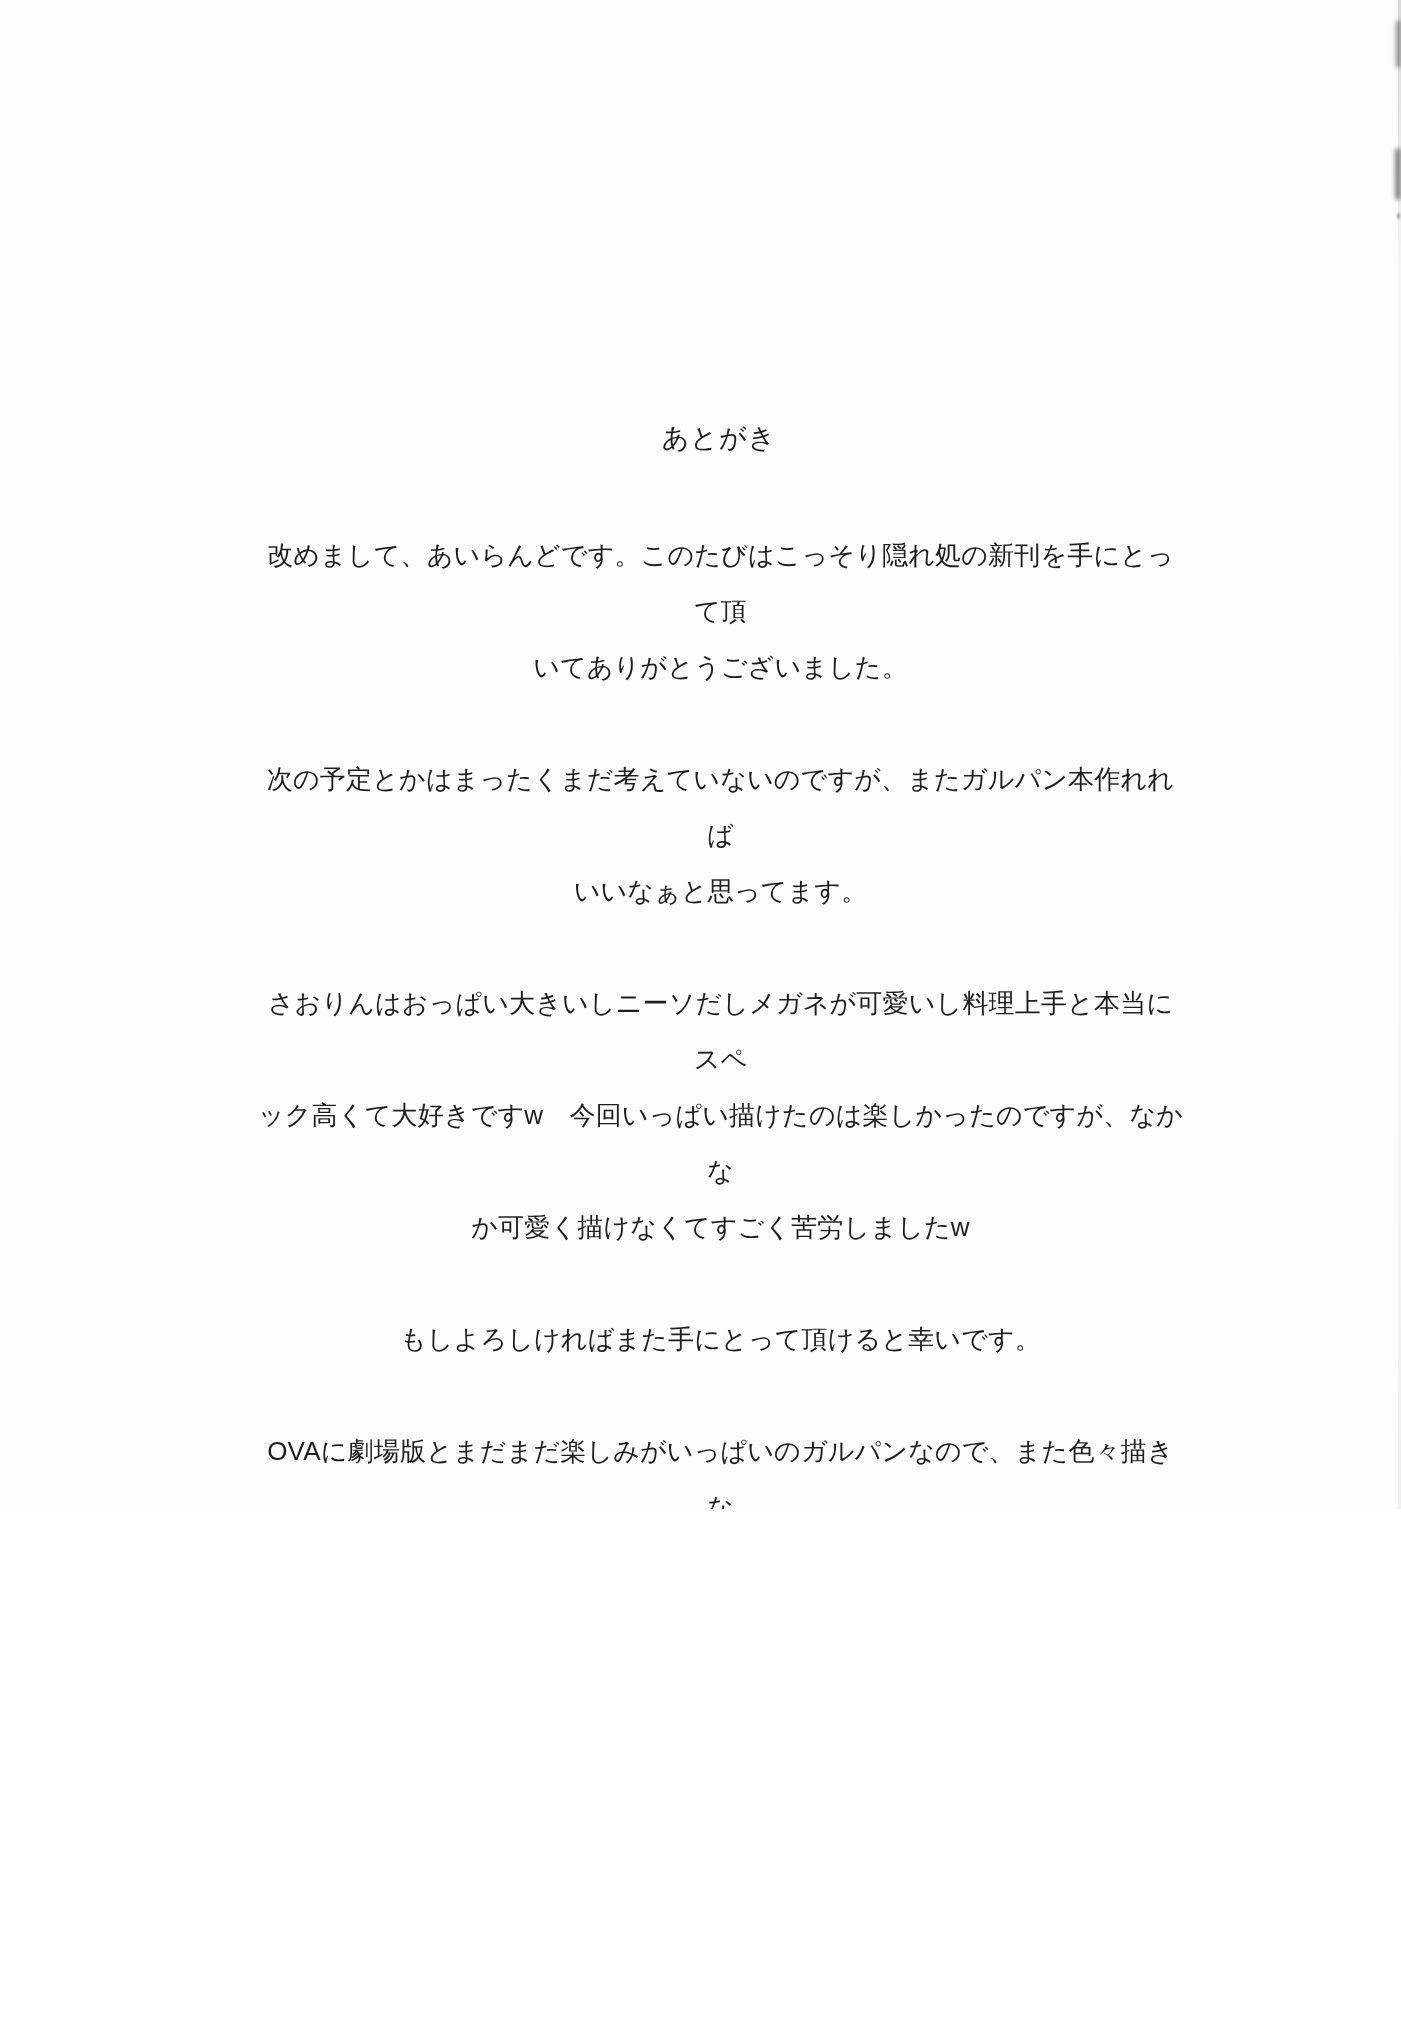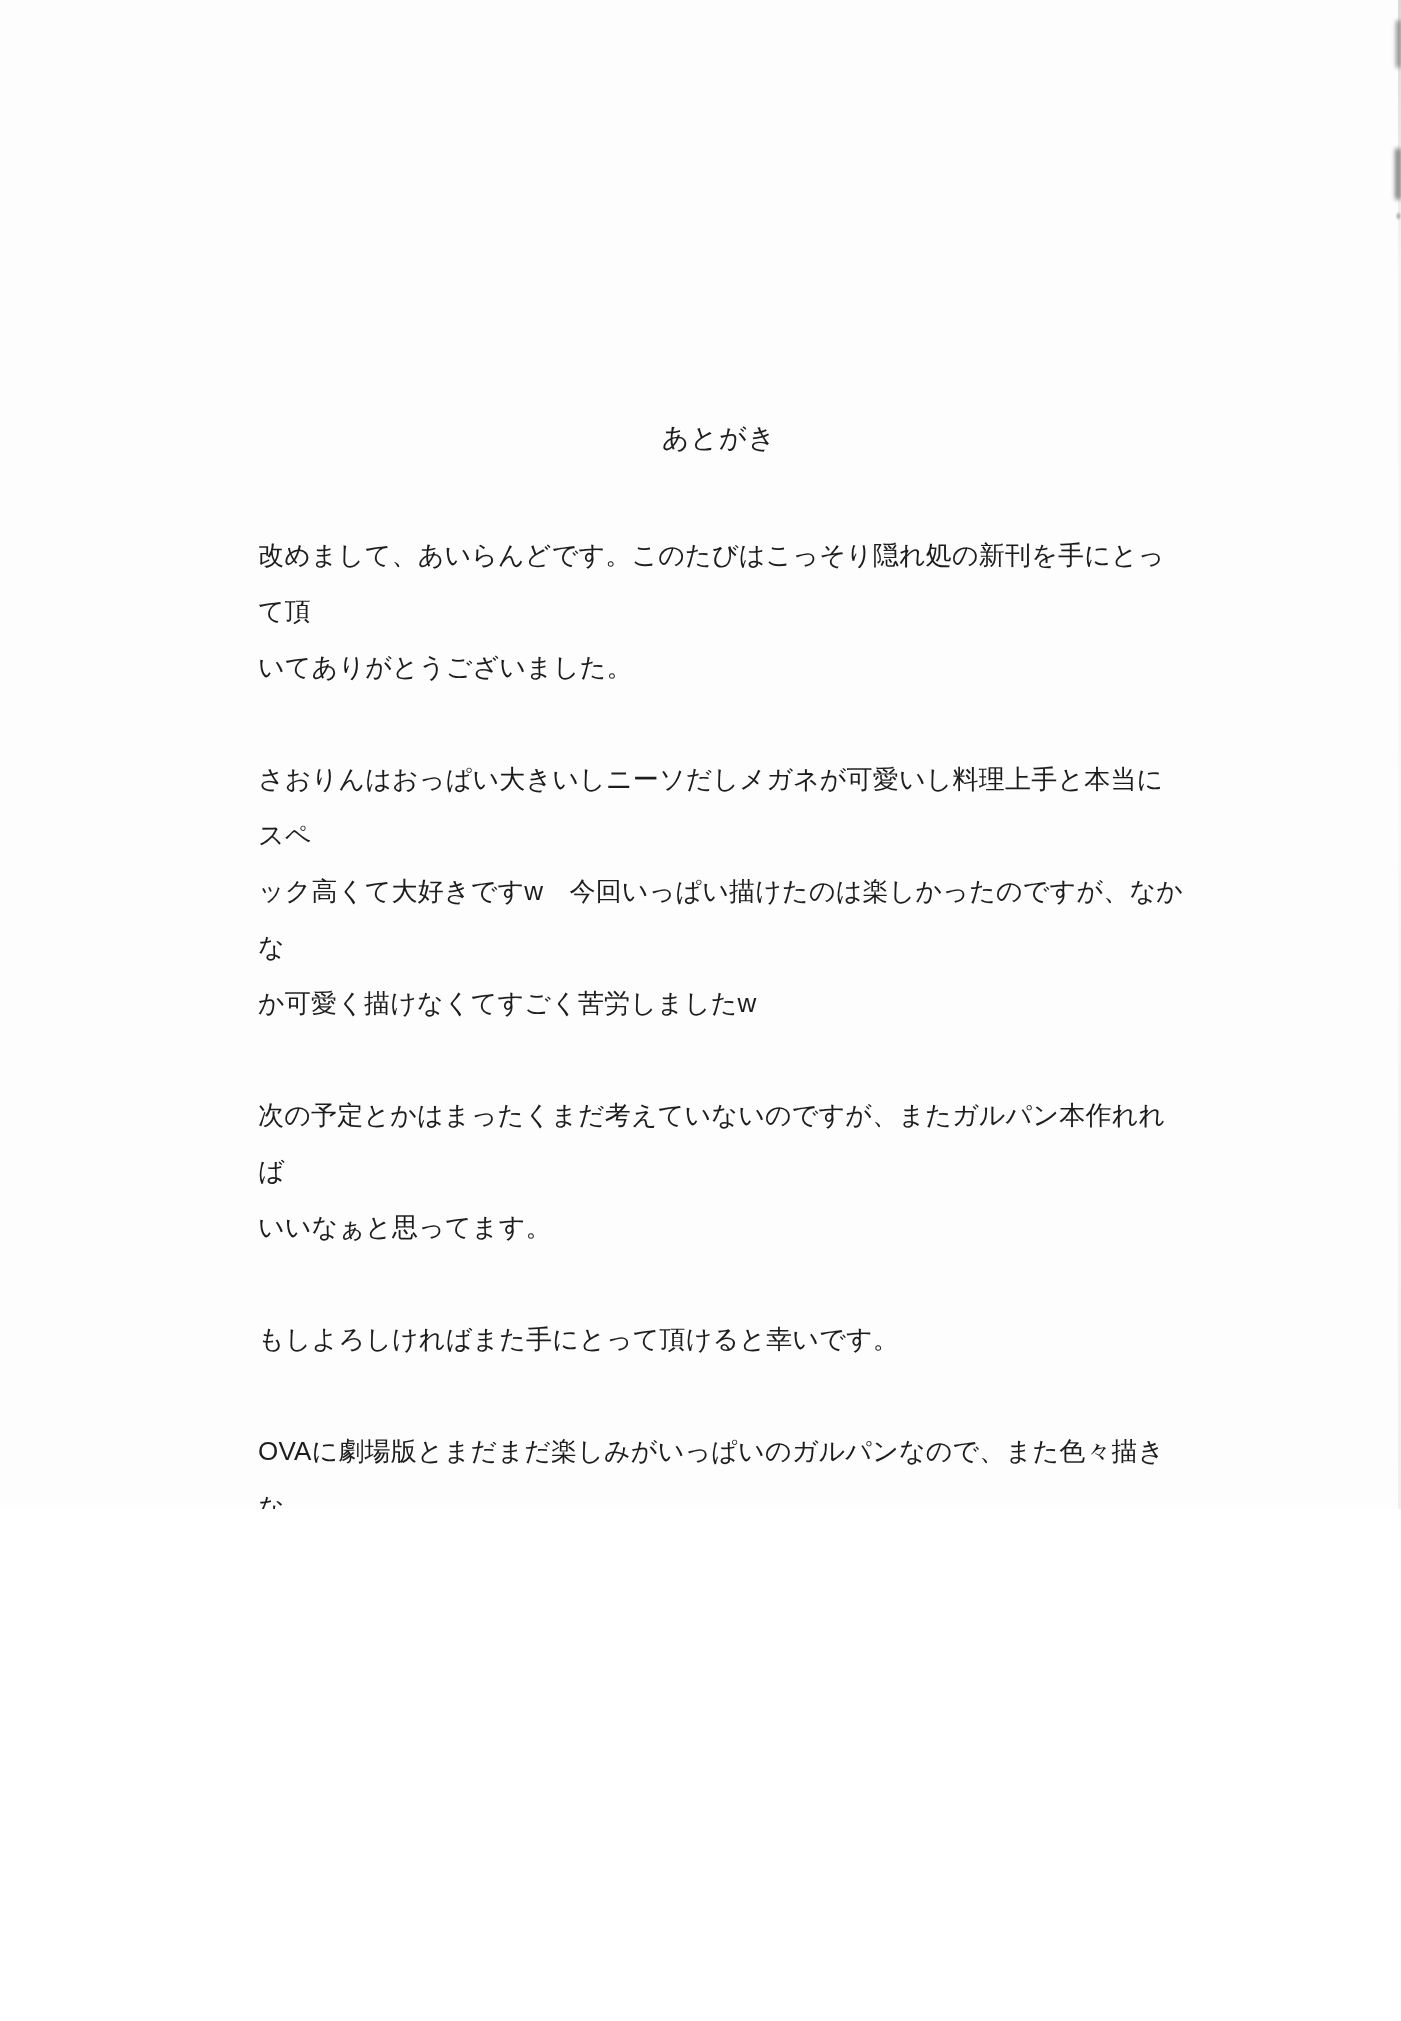--- a/index.html
+++ b/index.html
@@ -33,20 +33,21 @@
     top: 527px;
     left: 258px;
     width: 925px;
     font-size: 26px;
     line-height: 56px;
     letter-spacing: 0.2px;
   }
   .body-text p {
     margin: 0 0 56px 0;
     white-space: pre-line;
+    text-align: center;
   }
   .signature {
     position: absolute;
     top: 1670px;
     right: 205px;
     font-size: 27px;
     line-height: 32px;
     letter-spacing: 0.5px;
     text-align: center;
   }
@@ -91,25 +92,25 @@
 </head>
 <body>
 
 <div class="page">
 
   <h1 class="title">あとがき</h1>
 
   <div class="body-text">
     <p>改めまして、あいらんどです。このたびはこっそり隠れ処の新刊を手にとって頂
 いてありがとうございました。</p>
+    <p>次の予定とかはまったくまだ考えていないのですが、またガルパン本作れれば
+いいなぁと思ってます。</p>
     <p>さおりんはおっぱい大きいしニーソだしメガネが可愛いし料理上手と本当にスペ
 ック高くて大好きですw　今回いっぱい描けたのは楽しかったのですが、なかな
 か可愛く描けなくてすごく苦労しましたw</p>
-    <p>次の予定とかはまったくまだ考えていないのですが、またガルパン本作れれば
-いいなぁと思ってます。</p>
     <p>もしよろしければまた手にとって頂けると幸いです。</p>
     <p>OVAに劇場版とまだまだ楽しみがいっぱいのガルパンなので、また色々描きな
 がら楽しんでいきたいと思います。もっと上手く漫画描けるよう精進します！</p>
     <p>ではでは～</p>
   </div>
 
   <div class="signature">あいらんど</div>
 
   <div class="page-number">25</div>
 

